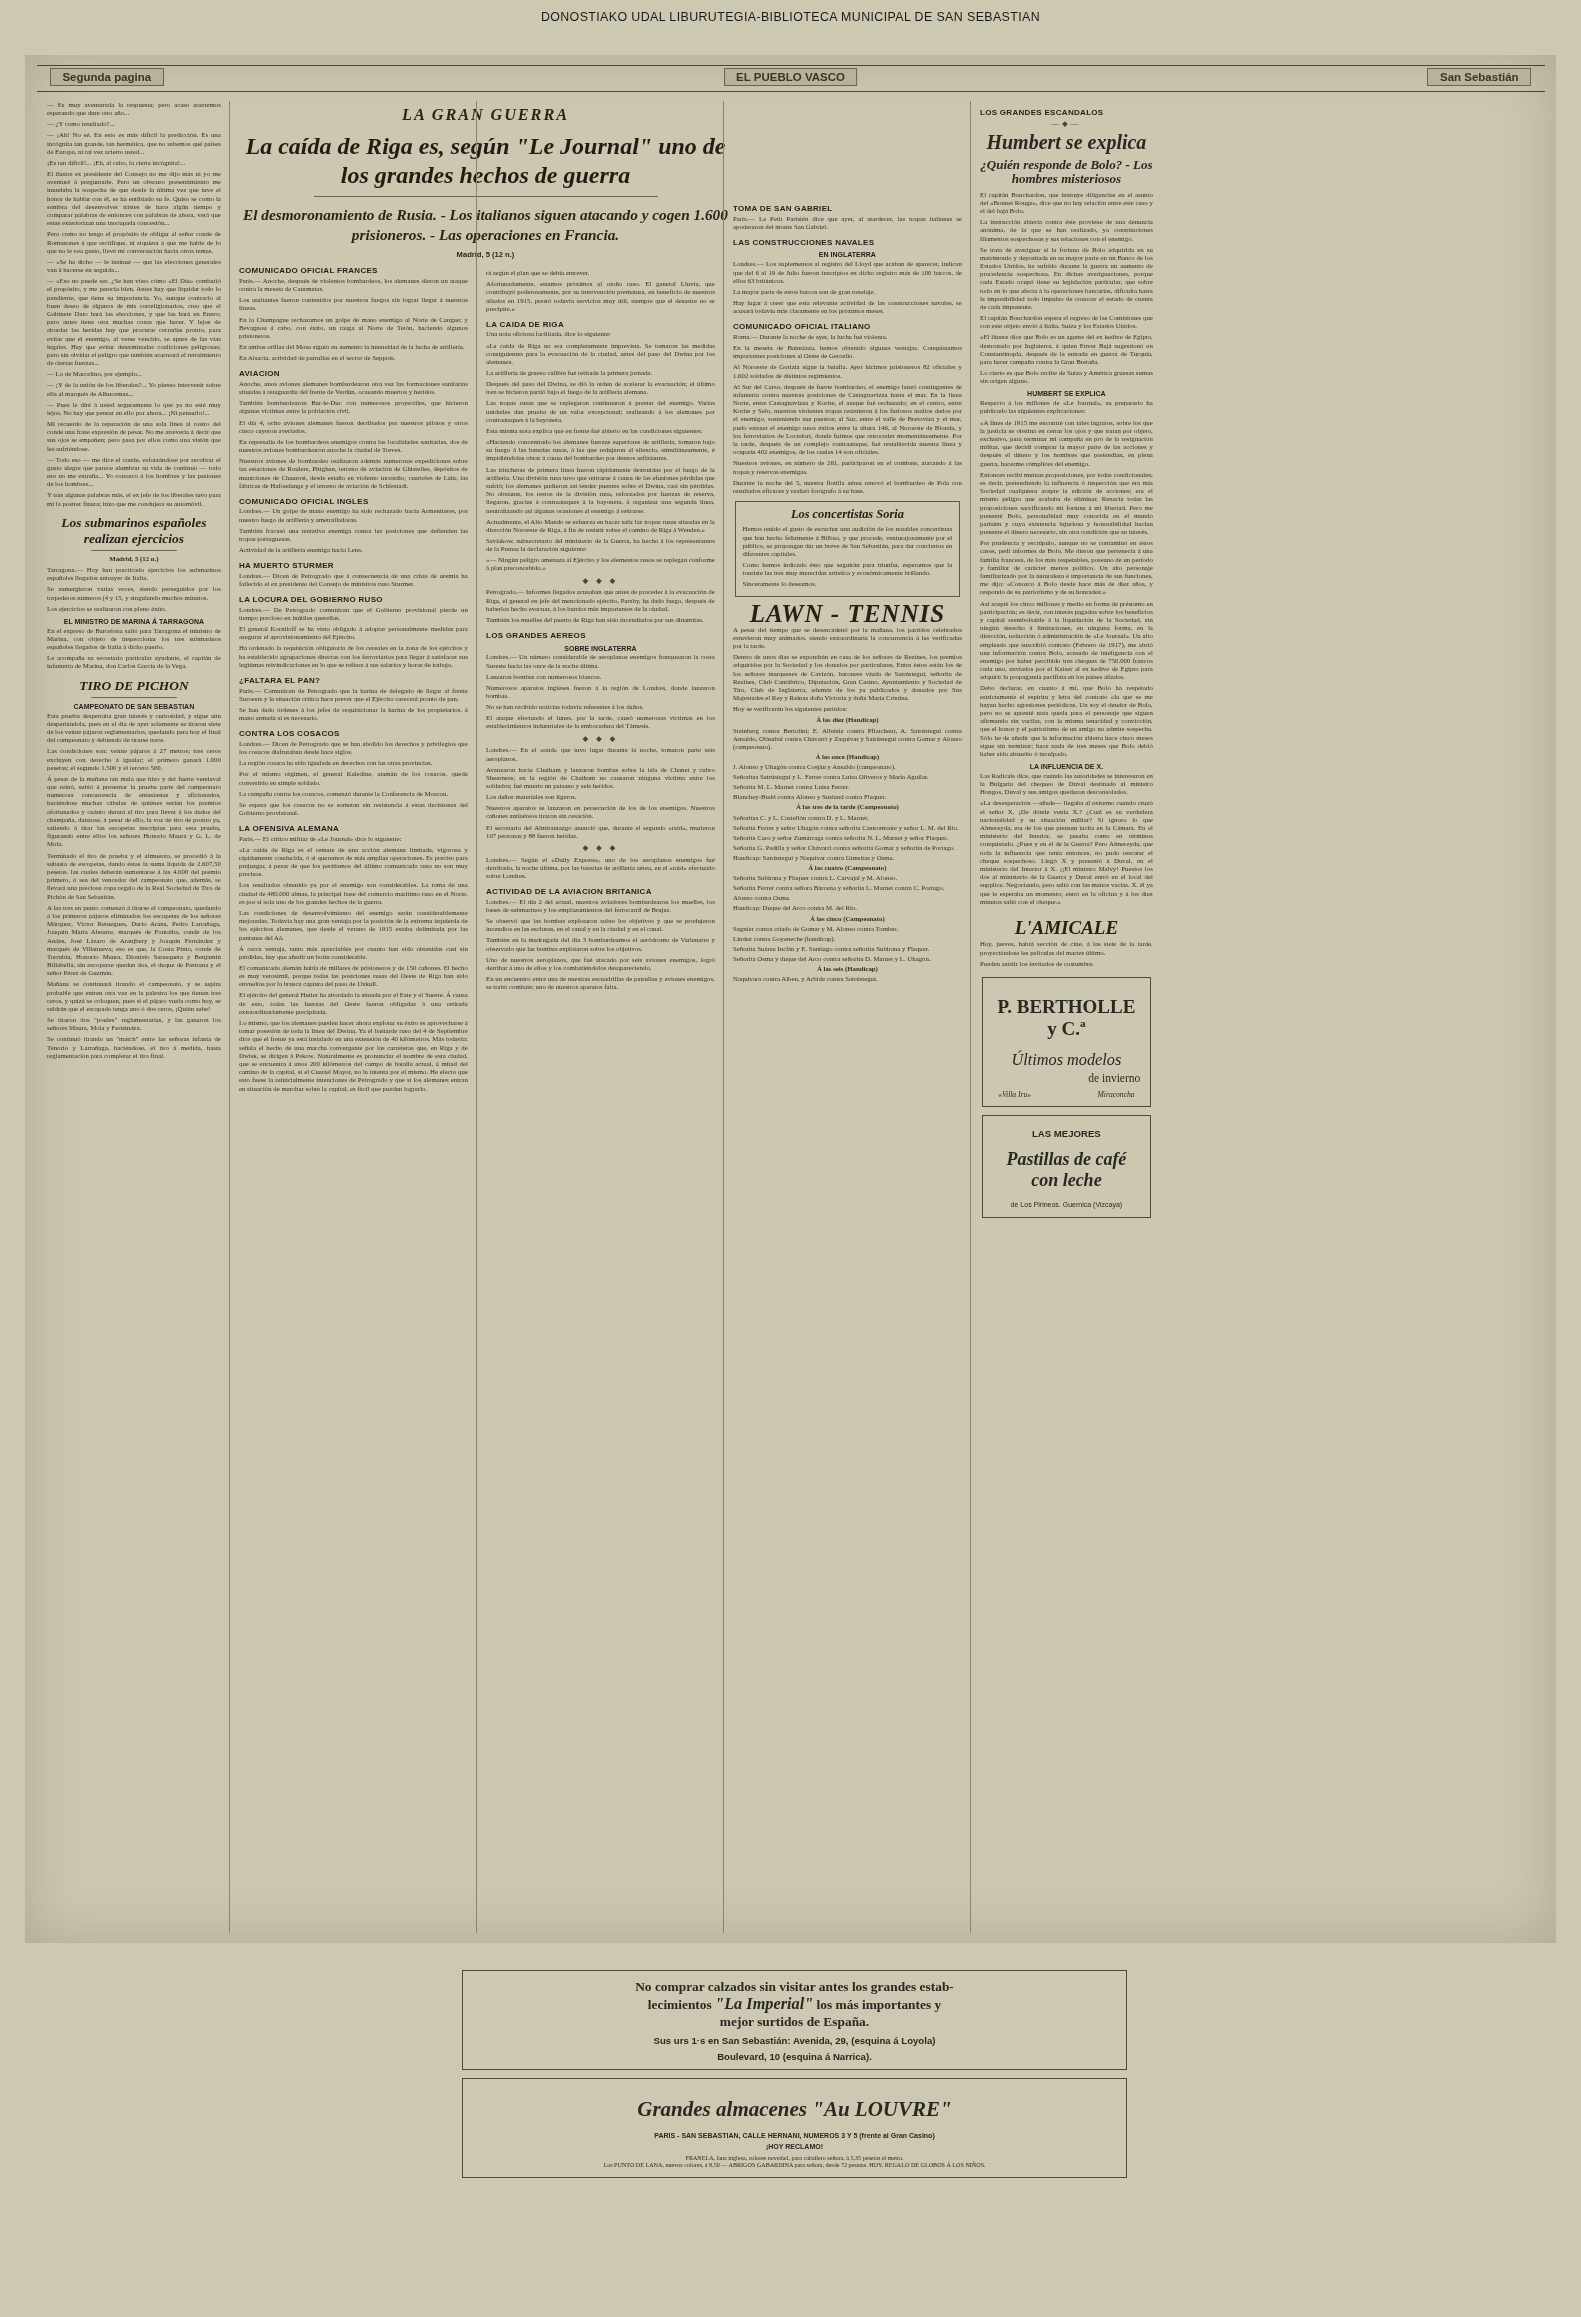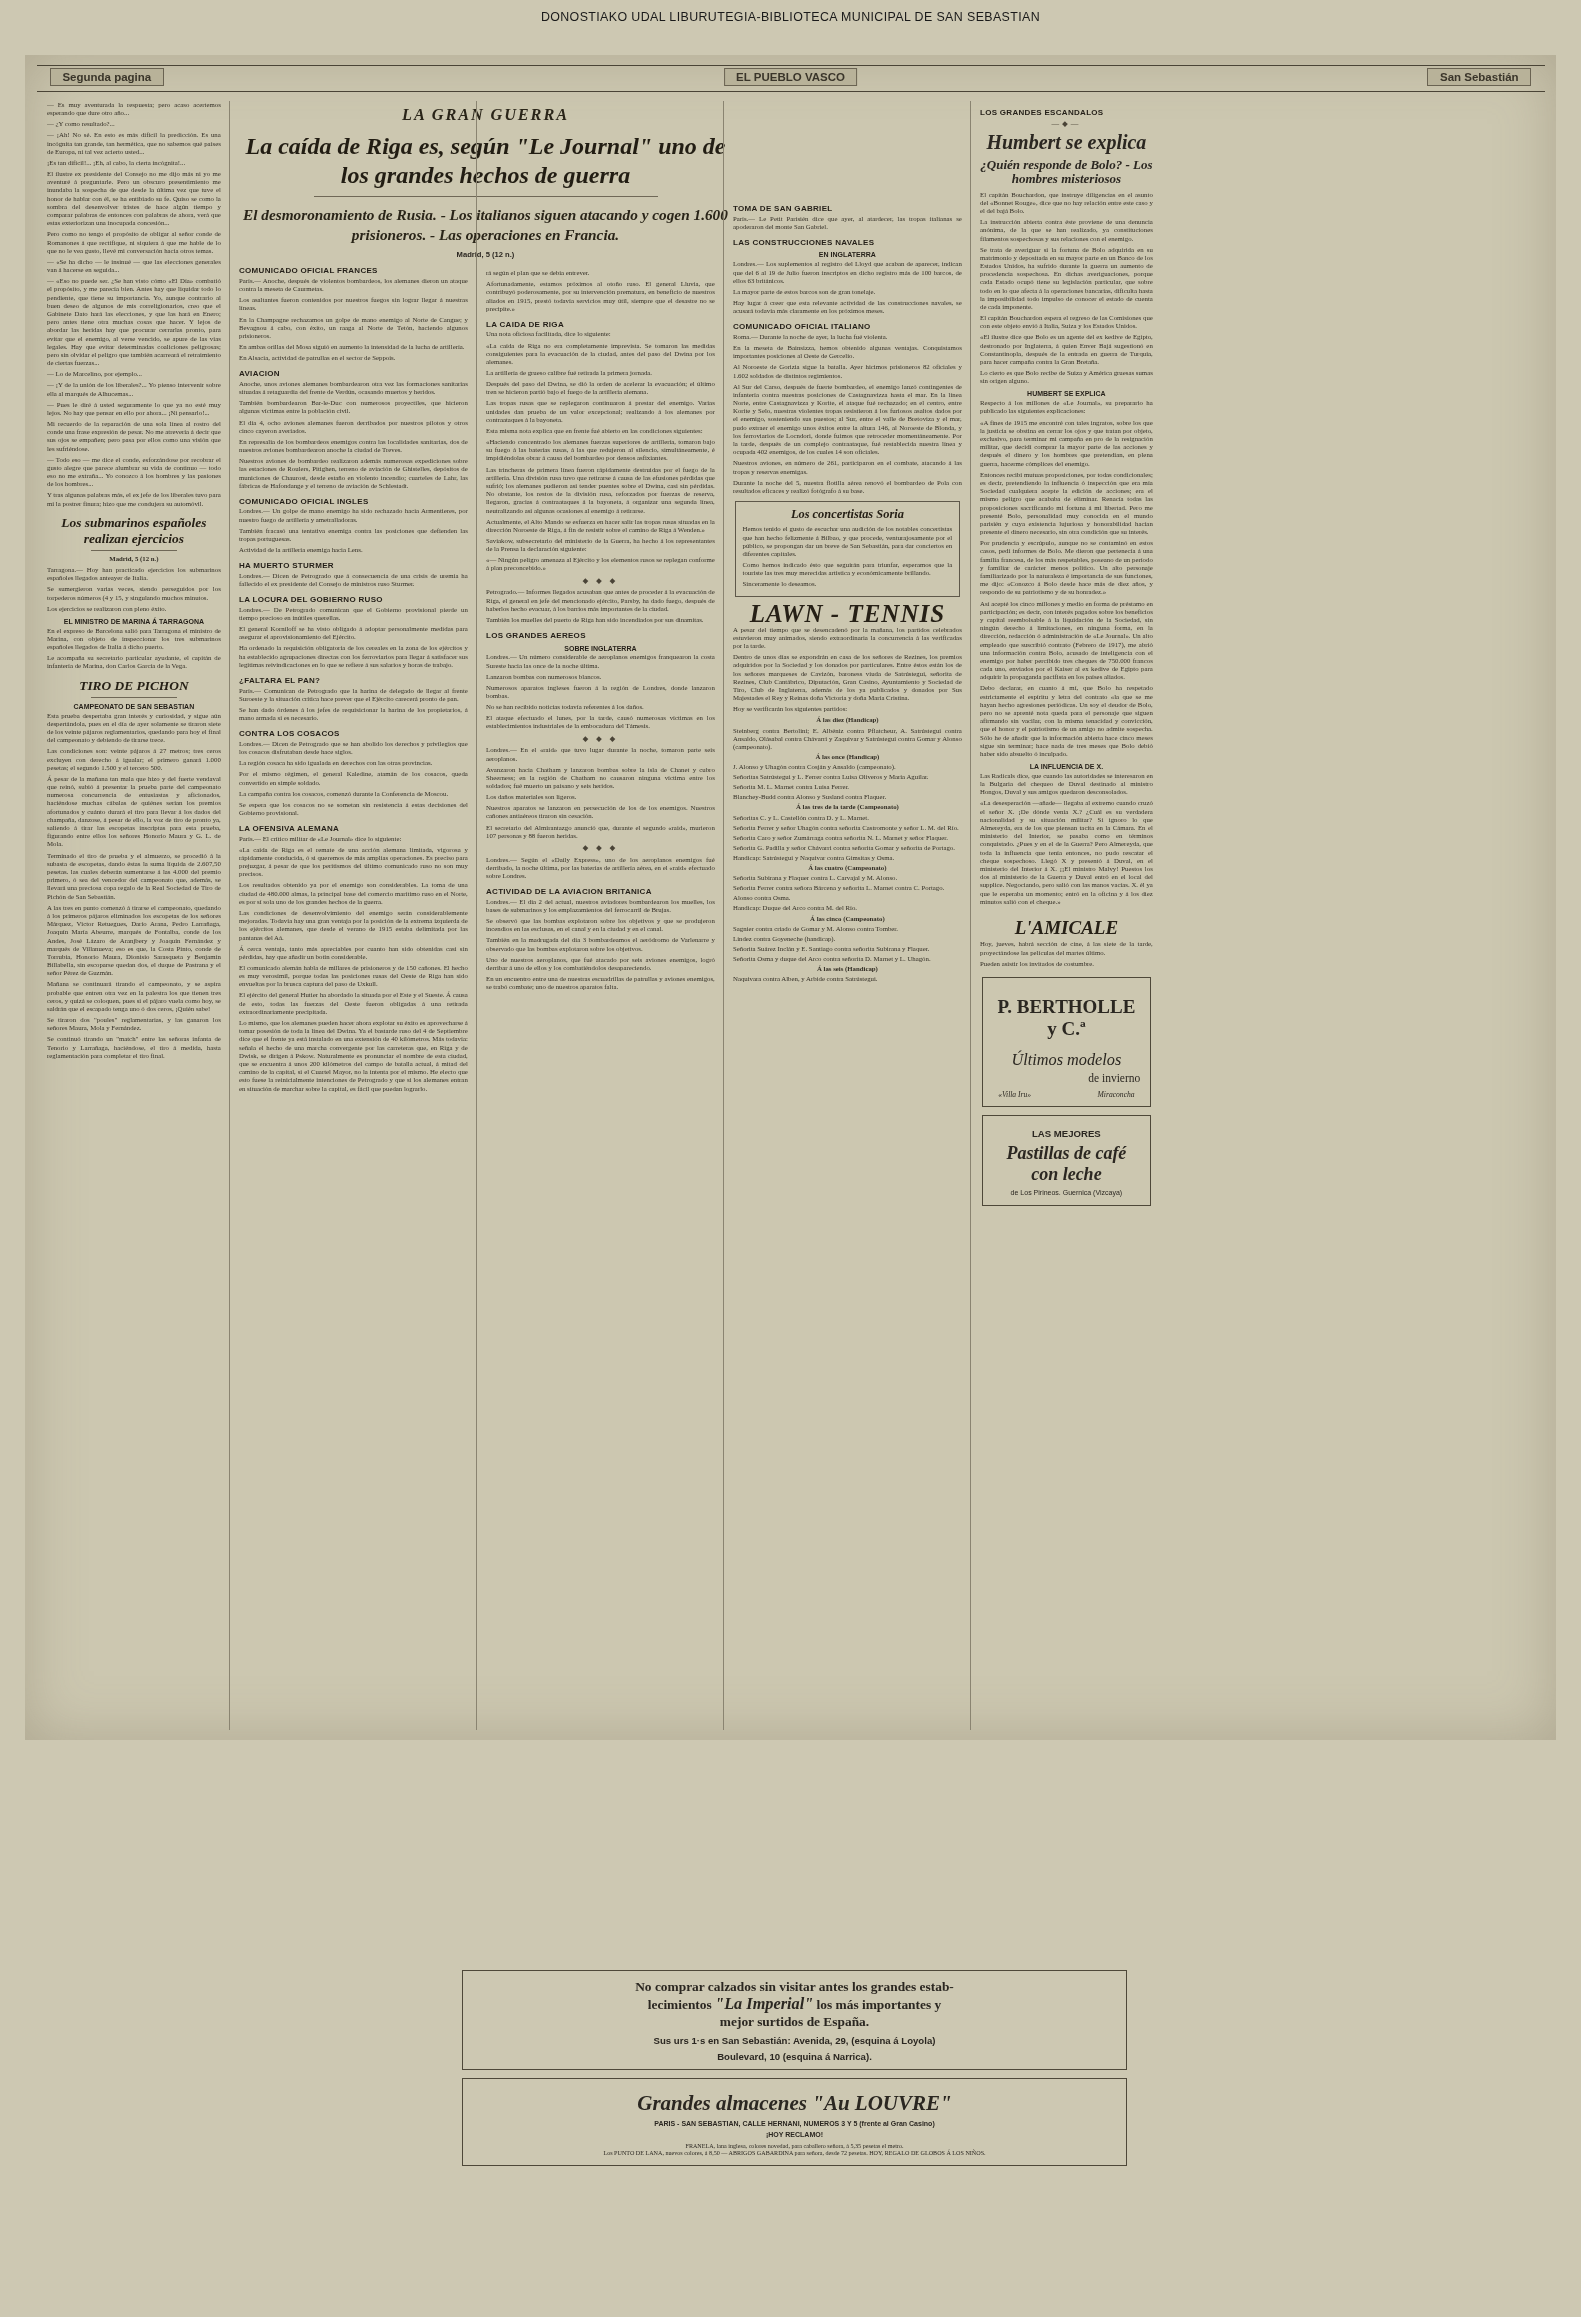--- a/index.html
+++ b/index.html
@@ -1,19 +1,19 @@
 <!DOCTYPE html>
 <html><head>
 <meta charset="utf-8">
 <style>
   html,body{margin:0;padding:0;background:#cfcab4;}
   body{width:1581px;height:2317px;font-family:"Liberation Serif",serif;color:#2b2721;}
   .page{position:relative;width:1581px;height:2317px;background:#cdc8b2;overflow:hidden;}
   .libstamp{position:absolute;top:9.6px;left:0;width:100%;text-align:center;font-family:"Liberation Sans",sans-serif;font-size:12.4px;letter-spacing:0.4px;color:#1a1a1a;}
-  .sheet{position:absolute;top:55px;left:25px;width:1531px;height:1685px;background:#ccc7b0;
+  .sheet{position:absolute;top:55px;left:25px;width:1531px;height:1888px;background:#ccc7b0;
          box-shadow:inset 0 0 57px rgba(120,110,85,.35);}
   .masthead{position:absolute;top:9.6px;left:11.5px;right:11.5px;height:25px;border-top:1.9px solid #4a4436;border-bottom:1px solid #4a4436;}
   .mh-left,.mh-mid,.mh-right{position:absolute;top:2.9px;font-family:"Liberation Sans",sans-serif;font-weight:bold;font-size:11.5px;color:#3a352a;background:#b8b299;padding:1.9px 11.5px;border:1px solid #6a6352;}
   .mh-left{left:13.4px;}
   .mh-mid{left:50%;transform:translateX(-50%);}
   .mh-right{right:13.4px;}
   .cols{position:absolute;top:46px;left:13.4px;right:13.4px;bottom:9.6px;display:flex;gap:0;}
   .col{position:relative;padding:0 8.6px;box-sizing:border-box;}
   .col + .col{border-left:1px solid #8a8471;}
   .c1{width:191px;}.c2{width:247px;}.c3{width:247px;}.c4{width:247px;}.c6{width:191px;}
@@ -28,21 +28,21 @@
   .gg-main{font-size:24px;line-height:29px;color:#221d13;margin:0 0 5.7px;}
   .gg-sub{font-size:15.3px;line-height:20px;color:#2a2519;margin:7.6px 0 5.7px;}
   .gg-date{text-align:center;font-family:"Liberation Sans",sans-serif;font-size:7.6px;font-weight:bold;margin:5.7px 0 1.9px;}
   .secthead{font-family:"Liberation Serif",serif;font-style:italic;font-weight:bold;text-align:center;font-size:15.3px;line-height:18px;margin:7.6px 0 2.9px;color:#262016;}
   .secthead-sm{font-family:"Liberation Serif",serif;font-style:italic;font-weight:bold;text-align:center;font-size:13.4px;margin:7.6px 0 2.9px;color:#262016;}
   .box{border:1px solid #5e584a;padding:4.8px 6.7px;margin:5.7px 1.9px;}
   .adbox{border:1.9px solid #4e4839;padding:7.6px 9.6px;margin:7.6px 1.9px;text-align:center;}
   .ad-l1{font-family:"Liberation Serif",serif;font-size:13.4px;line-height:17px;font-weight:bold;}
   .ad-em{font-style:italic;font-weight:bold;font-size:16.3px;}
   .ad-l2{font-family:"Liberation Sans",sans-serif;font-size:9.6px;margin-top:4.8px;font-weight:bold;}
-  .ad-big{font-family:"Liberation Serif",serif;font-style:italic;font-weight:bold;font-size:18px;margin:4px 0;}
+  .ad-big{font-family:"Liberation Serif",serif;font-style:italic;font-weight:bold;font-size:18px;margin:10px 0;}
   .ad-small{font-family:"Liberation Sans",sans-serif;font-size:7px;line-height:8.6px;}
   .brand{font-family:"Liberation Serif",serif;font-weight:bold;font-size:19px;text-align:center;margin:10px 0;}
   .brand-sub{font-family:"Liberation Serif",serif;font-style:italic;font-size:16.3px;text-align:center;margin:1.9px 0;}
   .brand-sub2{font-family:"Liberation Serif",serif;font-size:11.5px;text-align:right;margin:1.9px 0 5.7px;}
   .two-cell{display:flex;justify-content:space-between;font-size:7.6px;font-style:italic;padding:0 5.7px;}
   .tennis-line{font-size:6.8px;line-height:8.2px;margin:0 0 1.9px;}
   .center{text-align:center;}
   .bold{font-weight:bold;}
   .tiny{font-size:6.1px;line-height:7.3px;}
 </style>

